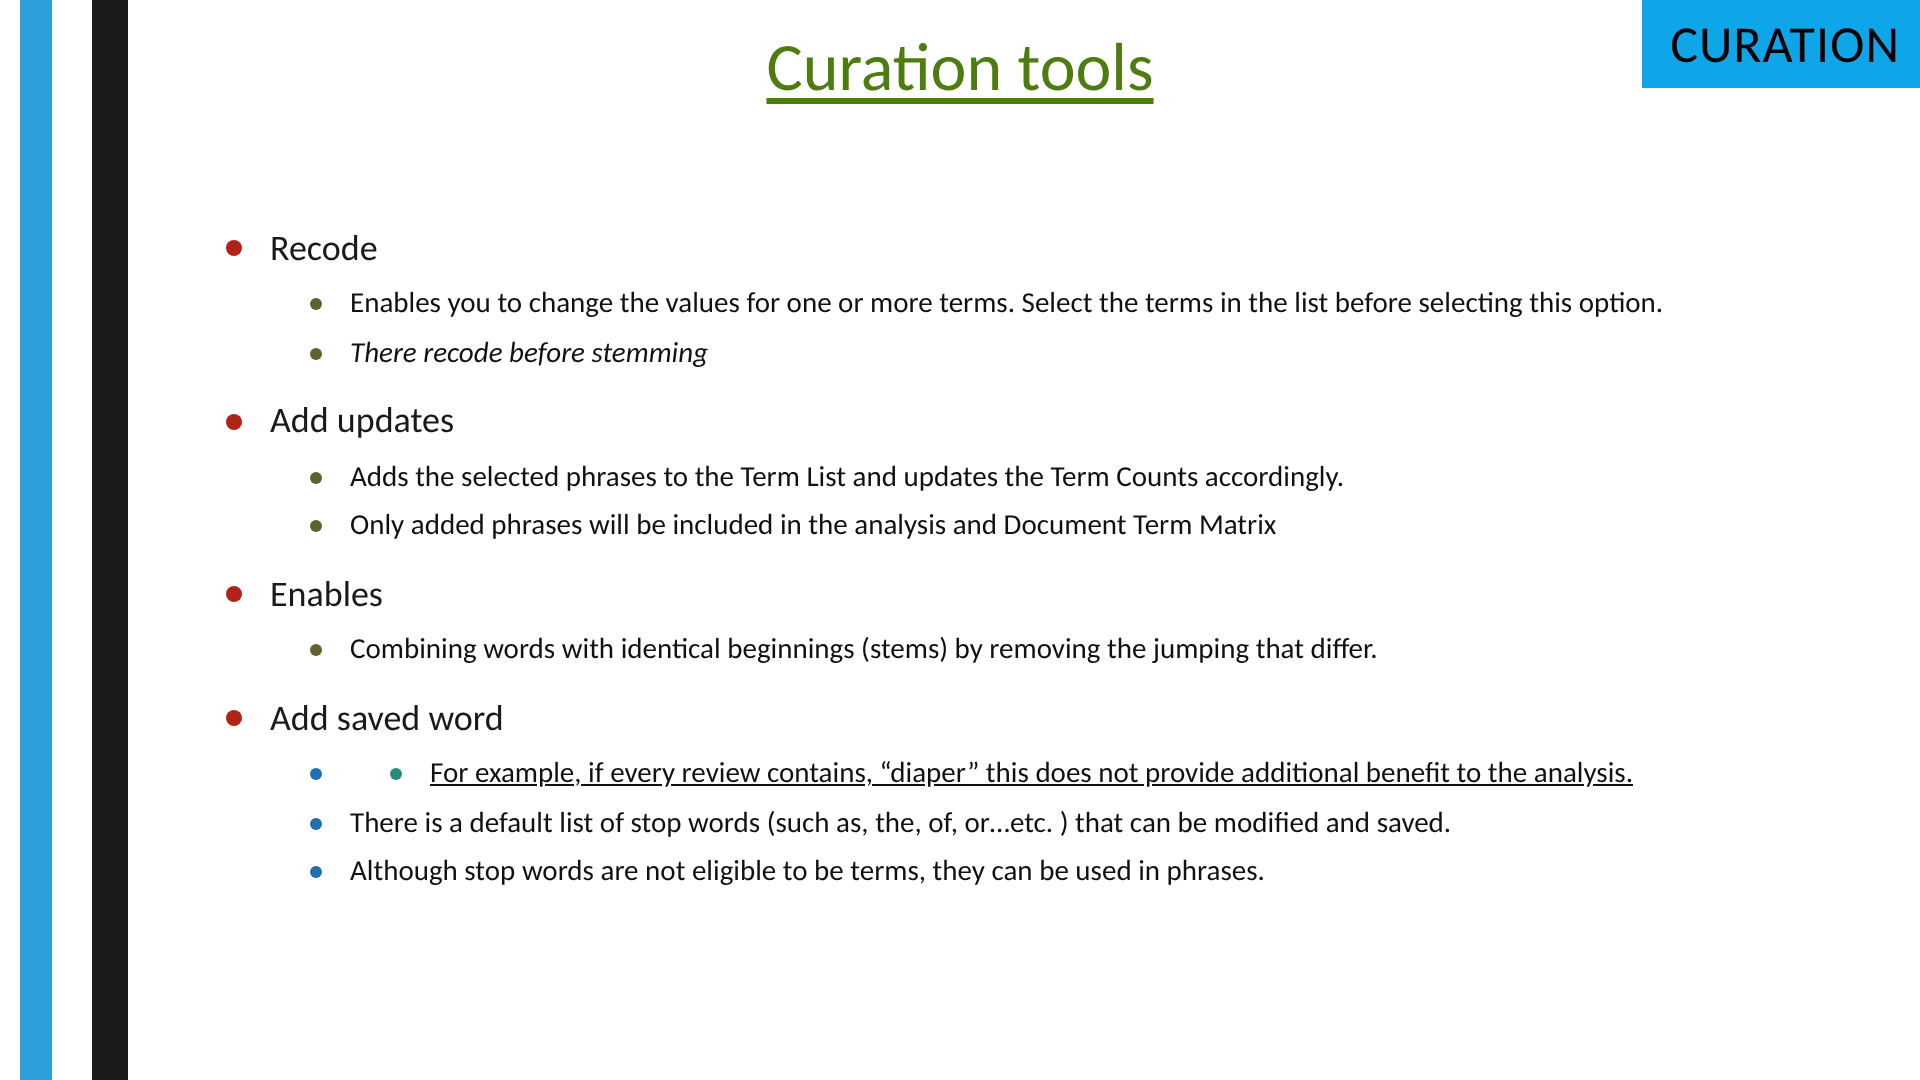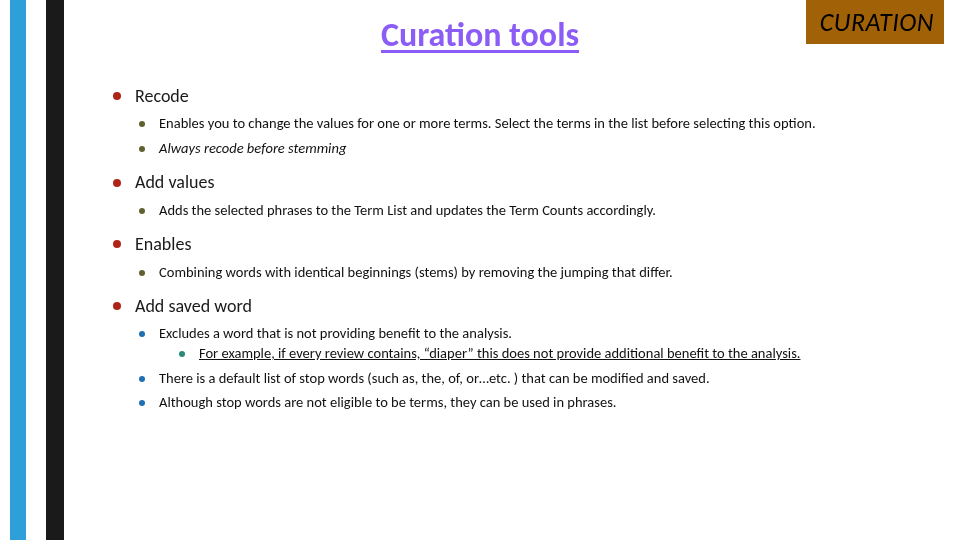--- a/index.html
+++ b/index.html
@@ -27,57 +27,56 @@
   .title-wrap {
     position: absolute;
     top: 14px;
     left: 0;
     width: 960px;
     text-align: center;
   }
   .title {
     display: inline-block;
     font-size: 34px;
-    color: #8b5cf6;
+    color: #4d7c0f;
     text-decoration: underline;
     text-underline-offset: 4px;
-    font-weight: 700;
+    font-weight: 400;
   }
   .badge {
     position: absolute;
     top: 0;
-    right: 16px;
-    background: #a16207;
+    right: 0;
+    background: #0ea5e9;
     color: #000;
-    font-style: italic;
     font-size: 26px;
     font-weight: 400;
     padding: 6px 10px 6px 14px;
     letter-spacing: 0.5px;
   }
 
   .content {
     position: absolute;
     left: 135px;
-    top: 84px;
+    top: 112px;
     right: 28px;
     font-size: 14.5px;
     color: #111;
     line-height: 1.35;
   }
   .section { margin-bottom: 12px; position: relative; }
   .sec-head {
     font-size: 18px;
     font-weight: 400;
     color: #1a1a1a;
     margin-bottom: 6px;
     position: relative;
   }
   .sub-list {
-    margin-left: 24px;
+    margin-left: 40px;
   }
   .sub-item {
     position: relative;
     margin-bottom: 5px;
   }
   .sub-sub-list {
     margin-left: 40px;
   }
   .sub-sub-item {
     position: relative;
@@ -118,43 +117,43 @@
 </div>
 
 <div class="badge">CURATION</div>
 
 <div class="content">
 
   <div class="section">
     <div class="sec-head b b-lg red">Recode</div>
     <div class="sub-list">
       <div class="sub-item b olive">Enables you to change the values for one or more terms. Select the terms in the list before selecting this option.</div>
-      <div class="sub-item b olive em">Always recode before stemming</div>
+      <div class="sub-item b olive em">There recode before stemming</div>
     </div>
   </div>
 
   <div class="section">
-    <div class="sec-head b b-lg red">Add values</div>
+    <div class="sec-head b b-lg red">Add updates</div>
     <div class="sub-list">
       <div class="sub-item b olive">Adds the selected phrases to the Term List and updates the Term Counts accordingly.</div>
+      <div class="sub-item b olive">Only added phrases will be included in the analysis and Document Term Matrix</div>
     </div>
   </div>
 
   <div class="section">
     <div class="sec-head b b-lg red">Enables</div>
     <div class="sub-list">
       <div class="sub-item b olive">Combining words with identical beginnings (stems) by removing the jumping that differ.</div>
     </div>
   </div>
 
   <div class="section">
     <div class="sec-head b b-lg red">Add saved word</div>
     <div class="sub-list">
       <div class="sub-item b blueb">
-        <span>Excludes a word that is not providing benefit to the analysis.</span>
         <div class="sub-sub-list">
           <div class="sub-sub-item b teal">For example, if every review contains, “diaper” this does not provide additional benefit to the analysis.</div>
         </div>
       </div>
       <div class="sub-item b blueb">There is a default list of stop words (such as, the, of, or…etc. ) that can be modified and saved.</div>
       <div class="sub-item b blueb">Although stop words are not eligible to be terms, they can be used in phrases.</div>
     </div>
   </div>
 
 </div>

